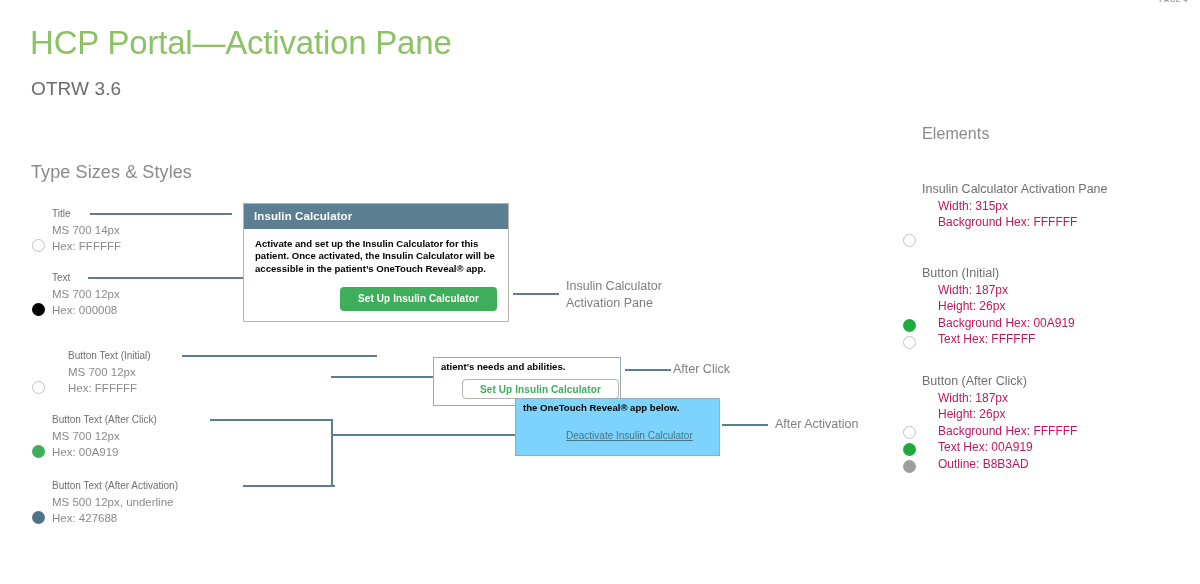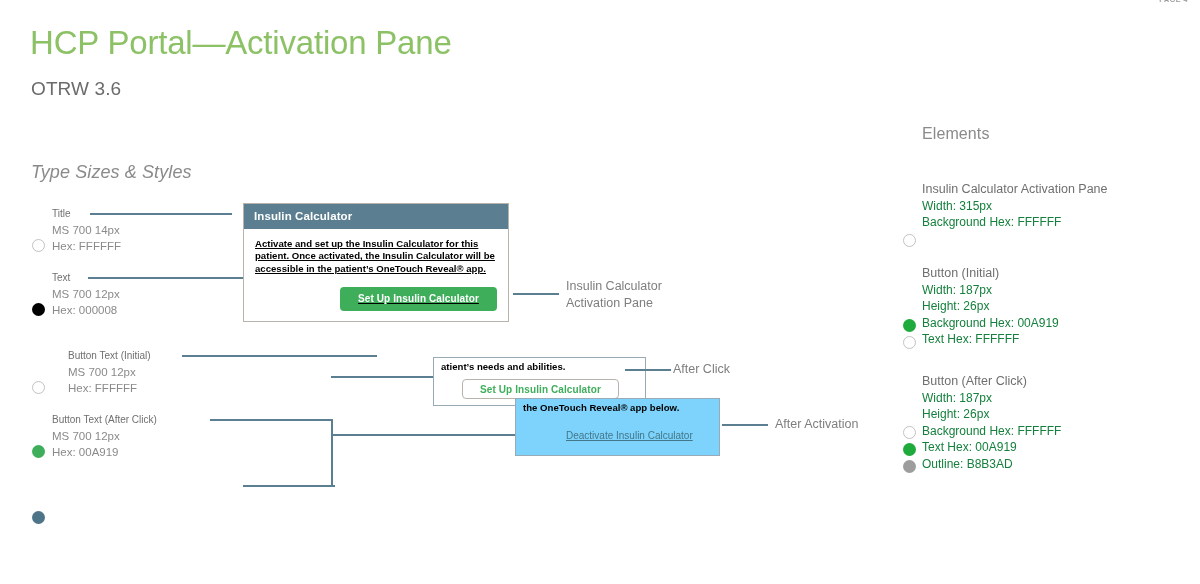--- a/index.html
+++ b/index.html
@@ -60,21 +60,20 @@
     color: #8a8a8a;
   }
   .section-heading {
     position: absolute;
     left: 31px;
     top: 162px;
     font-size: 18px;
     color: #8a8a8a;
     letter-spacing: 0.1px;
     white-space: nowrap;
-    font-style: italic;
   }
   .elements-heading {
     position: absolute;
     left: 922px;
     top: 125px;
     font-size: 16px;
     color: #8a8a8a;
     letter-spacing: 0.1px;
     white-space: nowrap;
   }
@@ -133,21 +132,20 @@
   .panel-header {
     background: #5b7f91;
     color: #ffffff;
     font-size: 11.5px;
     font-weight: bold;
     padding: 6px 10px 7px 10px;
     letter-spacing: 0.1px;
   }
   .panel-body {
     padding: 9px 11px 10px 11px;
-    text-decoration: underline;
   }
   .panel-body p {
     margin: 0 0 11px 0;
     font-size: 9.6px;
     line-height: 12.4px;
     font-weight: bold;
     color: #000000;
   }
   .panel-body p:last-of-type { margin-bottom: 12px; }
 
@@ -163,21 +161,21 @@
     text-align: center;
     border-radius: 4px;
     letter-spacing: 0.1px;
   }
 
   
   .panel-click {
     position: absolute;
     left: 433px;
     top: 357px;
-    width: 213px;
+    width: 188px;
     height: 49px;
     background: #ffffff;
     border: 1px solid #97aab5;
     box-sizing: border-box;
     overflow: hidden;
   }
   .panel-click .tail-text {
     position: absolute;
     left: 7px;
     top: 3px;
@@ -251,23 +249,24 @@
     left: 922px;
   }
   .el-block .el-title {
     font-size: 12.5px;
     color: #6f6f6f;
     white-space: nowrap;
     line-height: 16.5px;
   }
   .el-block .el-line {
     font-size: 12px;
-    color: #15803d;
+    color: #be185d;
     white-space: nowrap;
     line-height: 16.5px;
+    margin-left: 16px;
   }
 </style>
 </head>
 <body>
 
 <div id="page">
 
   <div class="page-marker">PAGE 4</div>
 
   <div class="deck-title">HCP Portal—Activation Pane</div>
@@ -302,20 +301,25 @@
   <div class="spec" style="top:412px;">
     <div class="spec-title">Button Text (After Click)</div>
     <div class="spec-line">MS 700 12px</div>
     <div class="spec-line">Hex: 00A919</div>
   </div>
   <div class="swatch" style="left:32px; top:445px; background:#3eae5a;"></div>
   <div class="hline" style="left:210px; top:419px; width:122px;"></div>
   <div class="vline" style="left:331px; top:419px; height:58px;"></div>
   <div class="hline" style="left:331px; top:376px; width:110px;"></div>
 
+  <div class="spec" style="top:478px;">
+    <div class="spec-title">Button Text (After Activation)</div>
+    <div class="spec-line">MS 500 12px, underline</div>
+    <div class="spec-line">Hex: 427688</div>
+  </div>
   <div class="swatch" style="left:32px; top:511px; background:#4d7489;"></div>
   <div class="hline" style="left:243px; top:485px; width:92px;"></div>
   <div class="hline" style="left:331px; top:434px; width:236px;"></div>
   <div class="vline" style="left:331px; top:434px; height:52px;"></div>
 
   <div class="panel-main">
     <div class="panel-header">Insulin Calculator</div>
     <div class="panel-body">
       <p>Activate and set up the Insulin Calculator for this patient. Once activated, the Insulin Calculator will be accessible in the patient’s OneTouch Reveal® app.</p>
       <div class="btn-green">Set Up Insulin Calculator</div>

